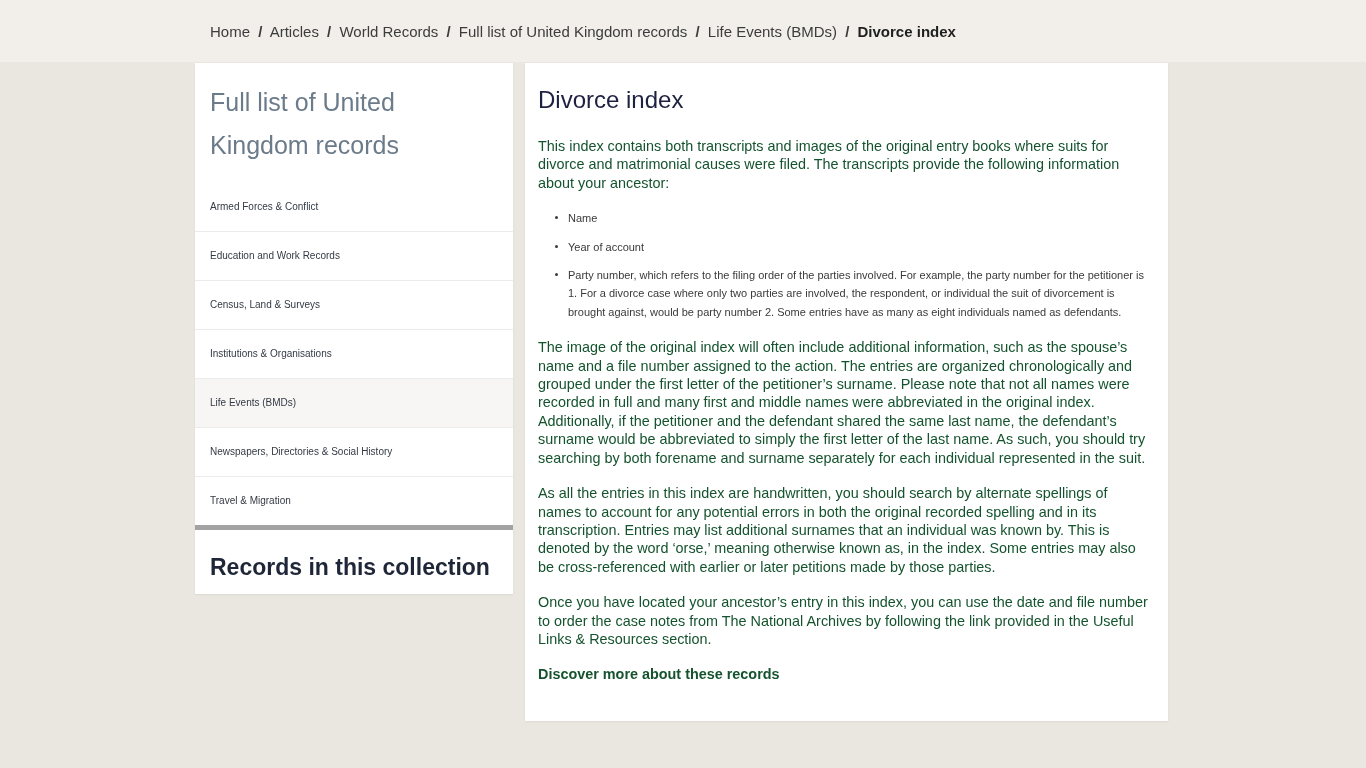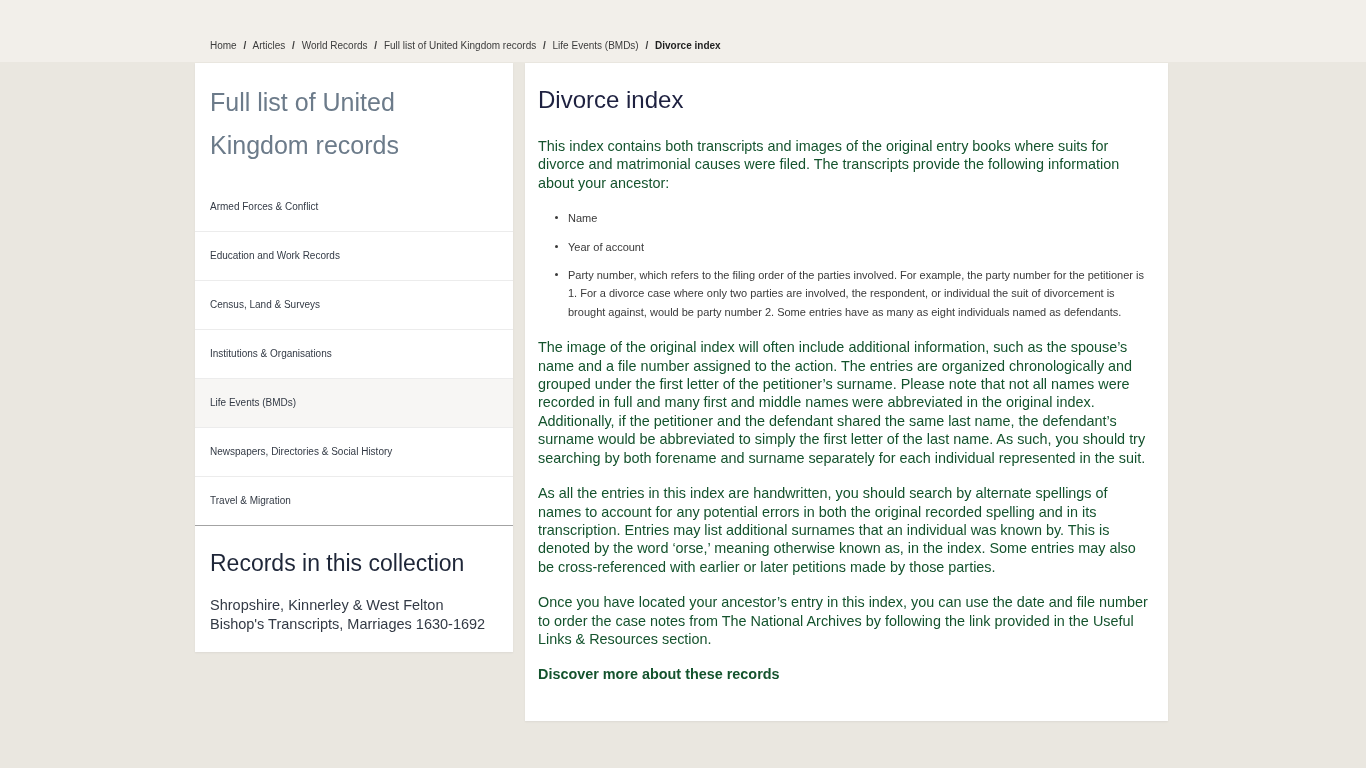--- a/index.html
+++ b/index.html
@@ -32,23 +32,23 @@
     top: 62px;
     left: 0;
     width: 1366px;
     height: 706px;
     background: #eae7e0;
   }
 
   
   .breadcrumb {
     position: absolute;
-    top: 36px;
+    top: 22px;
     left: 210px;
-    font-size: 10px;
+    font-size: 15px;
     line-height: 20px;
     color: #3c3c3c;
     white-space: nowrap;
   }
   .crumb {
     color: #3c3c3c;
     text-decoration: none;
   }
   .crumb-sep {
     color: #3c3c3c;
@@ -100,26 +100,26 @@
     cursor: pointer;
   }
   .nav-item:first-child {
     border-top: none;
   }
   .nav-item.active {
     background: #f7f6f4;
   }
   .collection-heading {
     font-size: 23px;
-    font-weight: normal;
+    font-weight: bold;
     color: #1e2638;
     margin: 0;
     padding: 22px 15px 10px 15px;
     line-height: 30px;
-    border-top: 1px solid #a3a3a3;
+    border-top: 5px solid #a3a3a3;
   }
   .collection-list {
     list-style: none;
     margin: 0;
     padding: 0;
   }
   .collection-item {
     font-size: 14.5px;
     line-height: 19px;
     color: #333a45;
@@ -212,23 +212,20 @@
     <ul class="nav-list">
       <li class="nav-item">Armed Forces &amp; Conflict</li>
       <li class="nav-item">Education and Work Records</li>
       <li class="nav-item">Census, Land &amp; Surveys</li>
       <li class="nav-item">Institutions &amp; Organisations</li>
       <li class="nav-item active">Life Events (BMDs)</li>
       <li class="nav-item">Newspapers, Directories &amp; Social History</li>
       <li class="nav-item">Travel &amp; Migration</li>
     </ul>
     <h3 class="collection-heading">Records in this collection</h3>
-    <ul class="collection-list">
-      <li class="collection-item">Shropshire, Kinnerley &amp; West Felton Bishop's Transcripts, Marriages 1630-1692</li>
-    </ul>
   </aside>
 
   <main class="content">
     <h1 class="content-title">Divorce index</h1>
     <p>This index contains both transcripts and images of the original entry books where suits for divorce and matrimonial causes were filed. The transcripts provide the following information about your ancestor:</p>
     <ul>
       <li>Name</li>
       <li>Year of account</li>
       <li>Party number, which refers to the filing order of the parties involved. For example, the party number for the petitioner is 1. For a divorce case where only two parties are involved, the respondent, or individual the suit of divorcement is brought against, would be party number 2. Some entries have as many as eight individuals named as defendants.</li>
     </ul>

